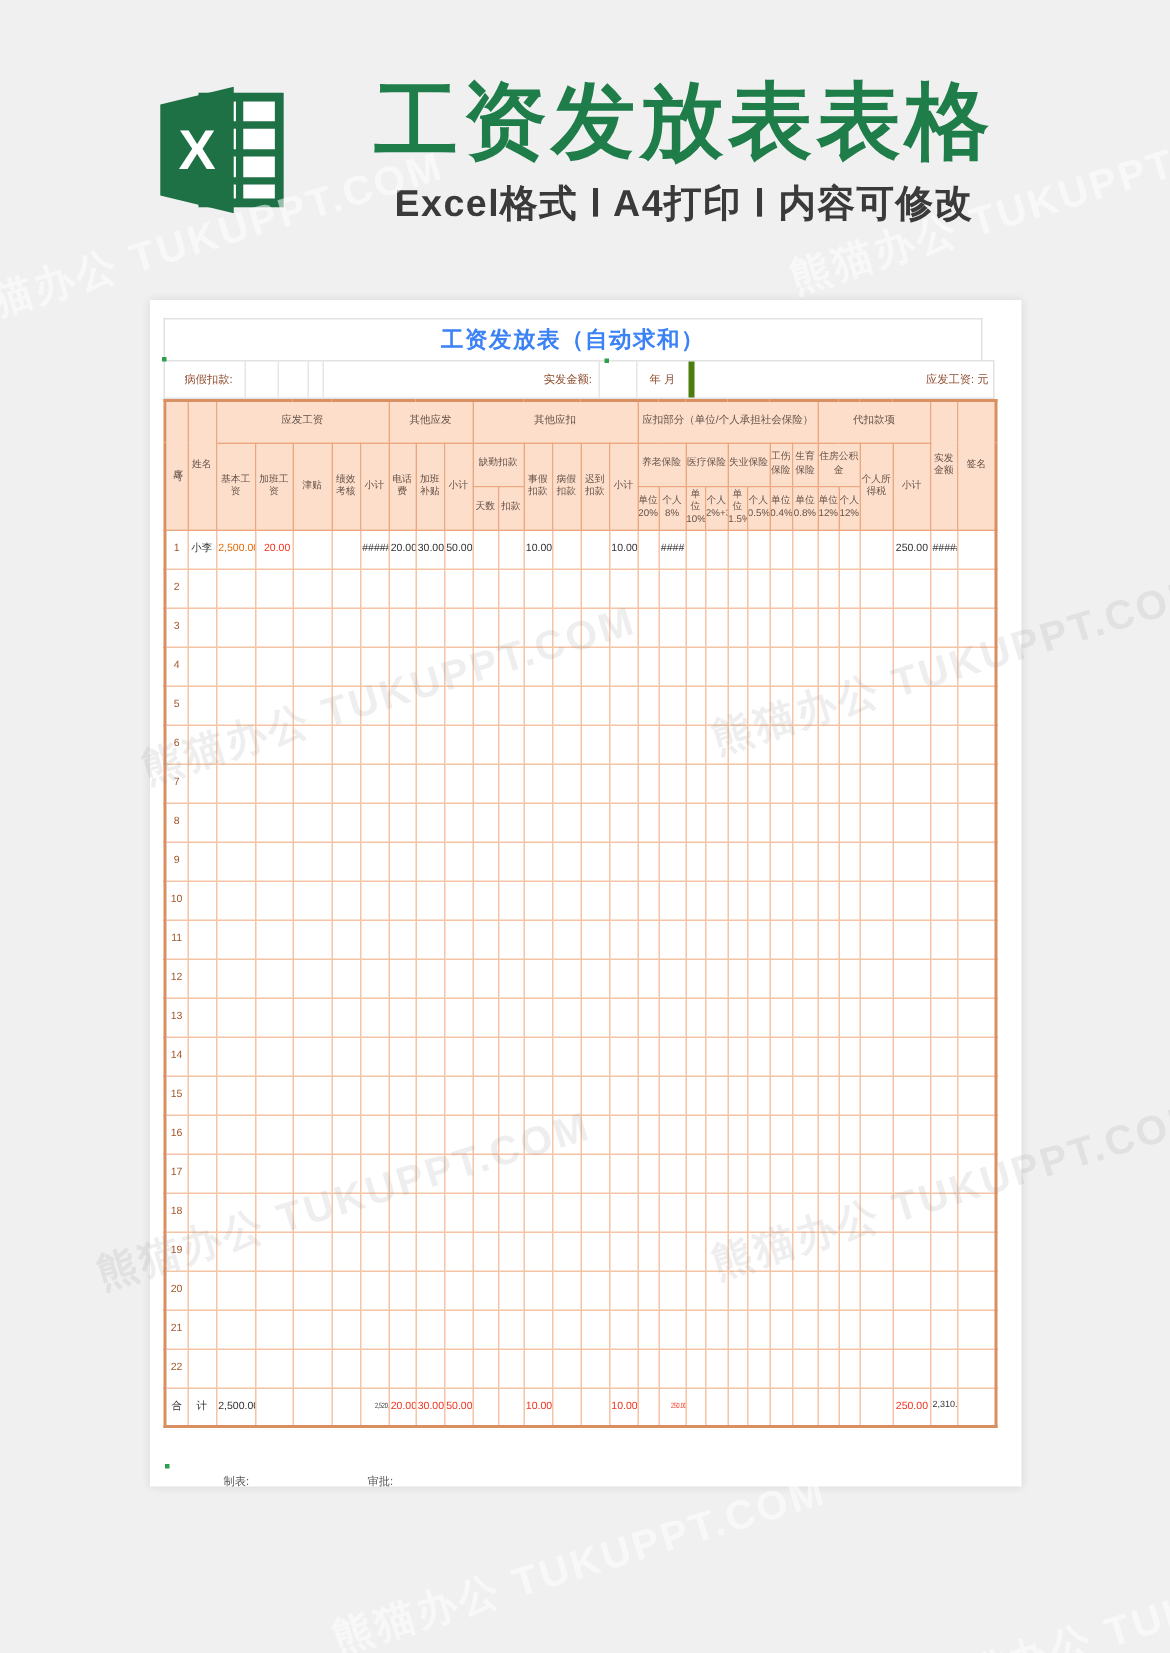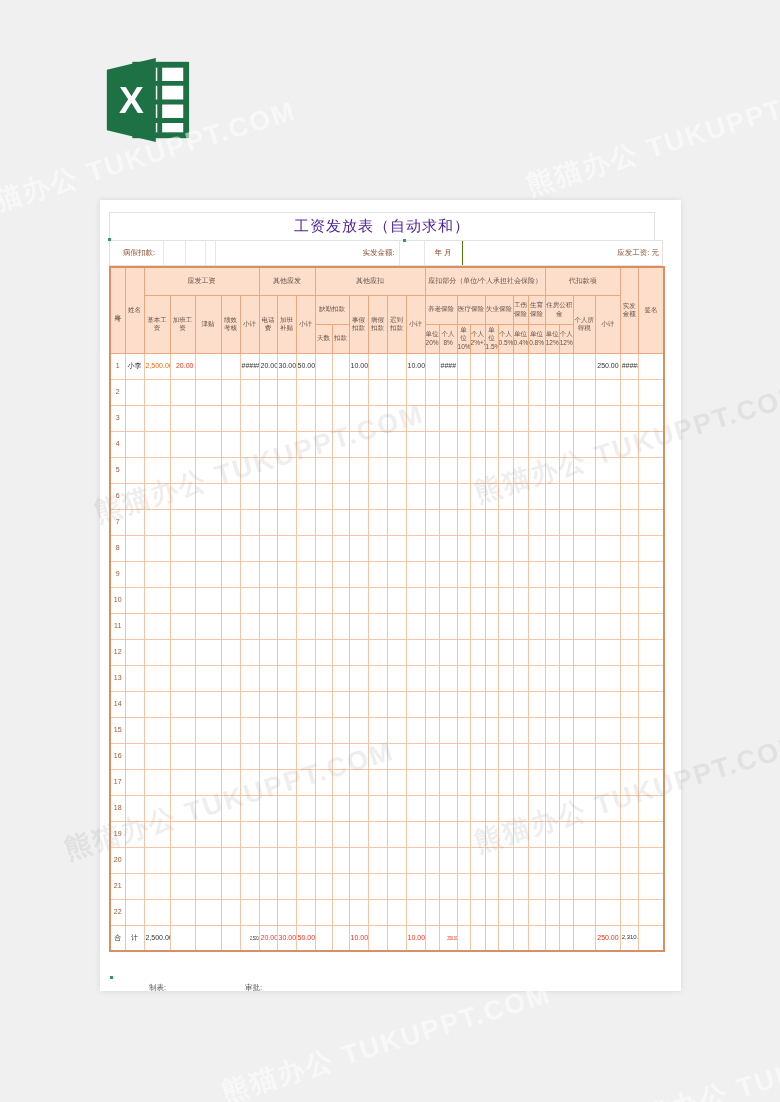--- a/index.html
+++ b/index.html
@@ -40,33 +40,33 @@
   .page {
     position:absolute; left:100px; top:200px; width:581px; height:791px;
     background:#ffffff; box-shadow:0 0 6px rgba(0,0,0,0.10);
     z-index:2;
   }
   .sheet-title-box {
     position:absolute; left:9px; top:12px; width:546px; height:28px;
     border:1px solid #e2e2e2; border-bottom:none;
     display:flex; align-items:center; justify-content:center;
   }
-  .sheet-title { font-size:15px; font-weight:normal; color:#4c1d95; letter-spacing:1px;text-align:right; }
+  .sheet-title { font-size:15px; font-weight:bold; color:#3b82f6; letter-spacing:1px;text-align:right; }
   .info-row {
     position:absolute; left:9px; top:40px; width:554px; height:26px;
     border:1px solid #e2e2e2;
     display:flex; align-items:center;
     font-size:7.5px; color:#8e4b2e;
   }
   .info-cell { height:100%; border-right:1px solid #e6e6e6; display:flex; align-items:center; }
   .i1 { width:54px; padding-left:13px; }
   .i2 { width:22px; } .i3 { width:20px; } .i4 { width:10px; }
   .i5 { flex:1; justify-content:flex-end; padding-right:4px; border-right:none; }
   .i6 { width:26px; border-right:1px solid #e6e6e6; border-left:1px solid #e6e6e6; justify-content:center; padding:0 2px; }
-  .i7 { width:38px; justify-content:center; border-right:1px solid #4d7c0f; }
+  .i7 { width:38px; justify-content:center; border-right:4px solid #4d7c0f; }
   .i8 { flex:1.1; justify-content:flex-end; padding-right:3px; border-right:none; }
   .gdot { position:absolute; width:3px; height:3px; background:#2e9e4f; z-index:6; }
   
   table.salary {
     position:absolute; left:9px; top:66px;
     width:554px; table-layout:fixed; border-collapse:collapse;
     border:2px solid #d98f62;
   }
   td {
     border:1px solid #f4c4a4;
@@ -109,20 +109,24 @@
 <div class="banner">
   <svg class="logo" viewBox="0 0 96 96">
     <rect x="36" y="12" width="52" height="72" fill="#ffffff" stroke="#1e7145" stroke-width="6"></rect>
     <line x1="36" y1="31" x2="88" y2="31" stroke="#1e7145" stroke-width="5"></line>
     <line x1="36" y1="50" x2="88" y2="50" stroke="#1e7145" stroke-width="5"></line>
     <line x1="36" y1="69" x2="88" y2="69" stroke="#1e7145" stroke-width="5"></line>
     <line x1="61" y1="12" x2="61" y2="84" stroke="#1e7145" stroke-width="5"></line>
     <polygon points="7,17 57,5 57,91 7,79" fill="#1e7145"></polygon>
     <text x="32" y="61" font-size="38" font-weight="bold" fill="#ffffff" text-anchor="middle" font-family="Liberation Sans, sans-serif">X</text>
   </svg>
+  <div class="banner-text">
+    <div class="banner-title">工资发放表表格</div>
+    <div class="banner-sub">Excel格式 Ⅰ A4打印 Ⅰ 内容可修改</div>
+  </div>
 </div>
 
 <div class="page">
 
   <div class="sheet-title-box">
     <span class="sheet-title">工资发放表（自动求和）</span>
   </div>
 
   <div class="gdot" style="left:8px; top:38px;"></div>
   <div class="gdot" style="left:303px; top:39px;"></div>

